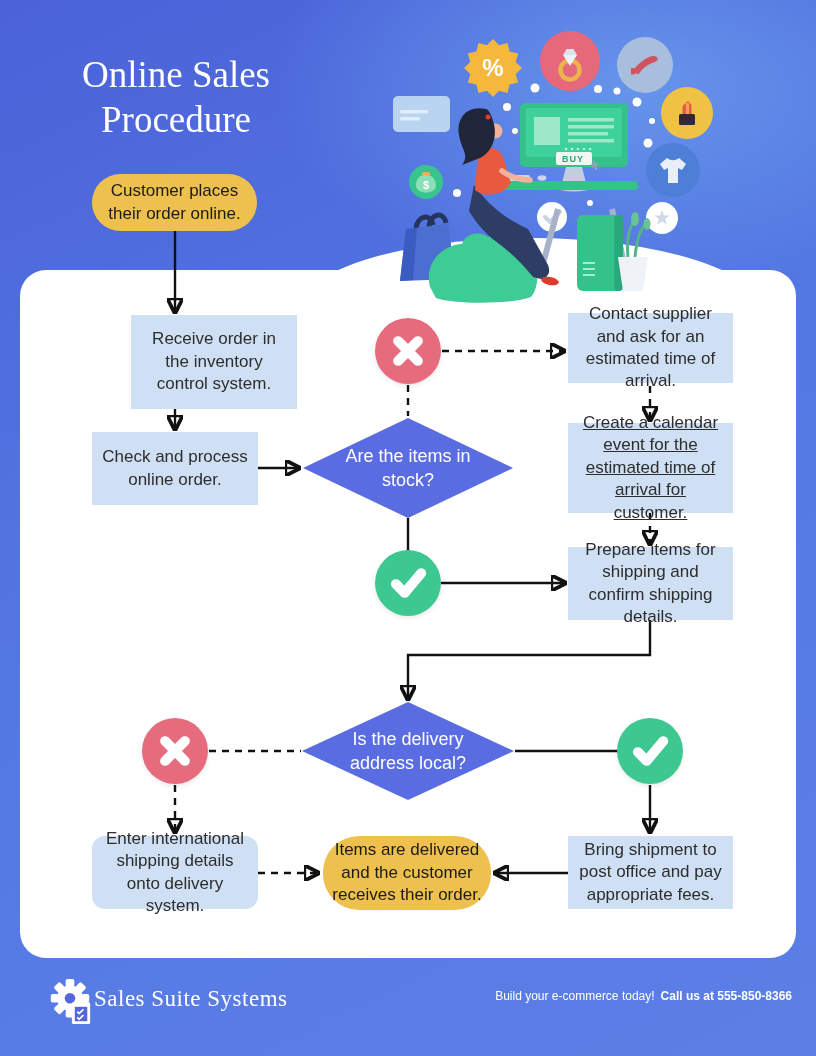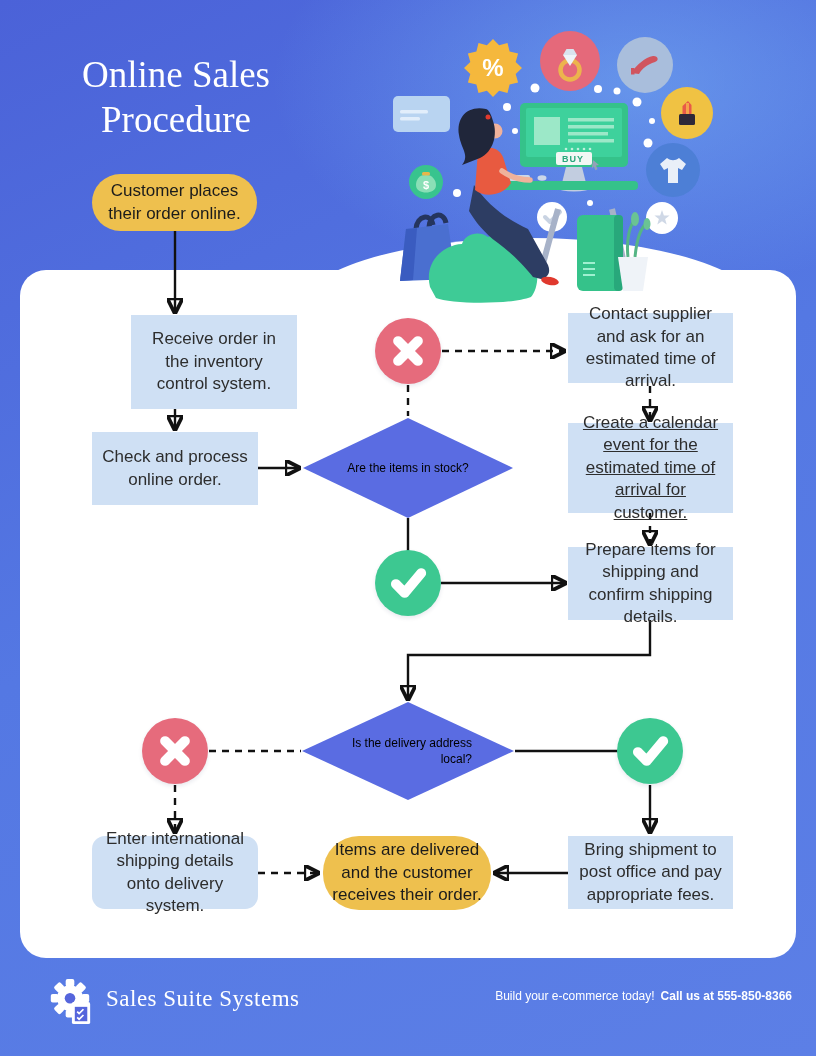--- a/index.html
+++ b/index.html
@@ -32,24 +32,24 @@
 
   .node {
     position:absolute; display:flex; align-items:center; justify-content:center;
     text-align:center; font-size:17px; line-height:1.32; color:#2d2d2d;
     padding:5px 9px;
   }
   .box { background:#cfe0f4; }
   .pill { background:#eec04e; color:#1b1b1b; border-radius:30px; }
   .pill.big { border-radius:36px; }
   .diamond {
-    position:absolute; background:#5a6ce2; color:#000000;
+    position:absolute; background:#5a6ce2; color:#ffffff;
     clip-path:polygon(50% 0,100% 50%,50% 100%,0 50%);
     display:flex; align-items:center; justify-content:center;
-    text-align:right; font-size:12px; line-height:1.35; padding:0 42px;
+    text-align:center; font-size:18px; line-height:1.35; padding:0 42px;
   }
   .badge { position:absolute; width:66px; height:66px; border-radius:50%;
     display:flex; align-items:center; justify-content:center;
     box-shadow:0 2px 4px rgba(30,40,90,.10); }
   .badge.no  { background:#e66b7c; }
   .badge.yes { background:#3dc891; }
   .badge svg { width:44px; height:44px; }
 
   
   #n-start { left:92px;  top:174px; width:165px; height:57px; }
@@ -66,21 +66,21 @@
   #x1 { left:375px; top:318px; }
   #x2 { left:142px; top:718px; }
   #g1 { left:375px; top:550px; }
   #g2 { left:617px; top:718px; }
 
   .footer { position:absolute; left:0; top:958px; width:816px; height:98px; color:#ffffff; }
   .logo { position:absolute; left:46px; top:18px; width:48px; height:54px; }
   .brand {
     position:absolute; left:94px; top:28px;
     font-family:"Liberation Serif","DejaVu Serif",serif;
-    font-size:23px; letter-spacing:.5px; font-weight:400;margin-left:12px;
+    font-size:23px; letter-spacing:.5px; font-weight:400;
   }
   .tagline { position:absolute; right:24px; top:31px; font-size:12px; }
   .tagline .phone { font-weight:700; margin-left:6px; }
 </style>
 </head>
 <body>
 
 <div class="page">
 
   <div class="title">Online Sales Procedure</div>

